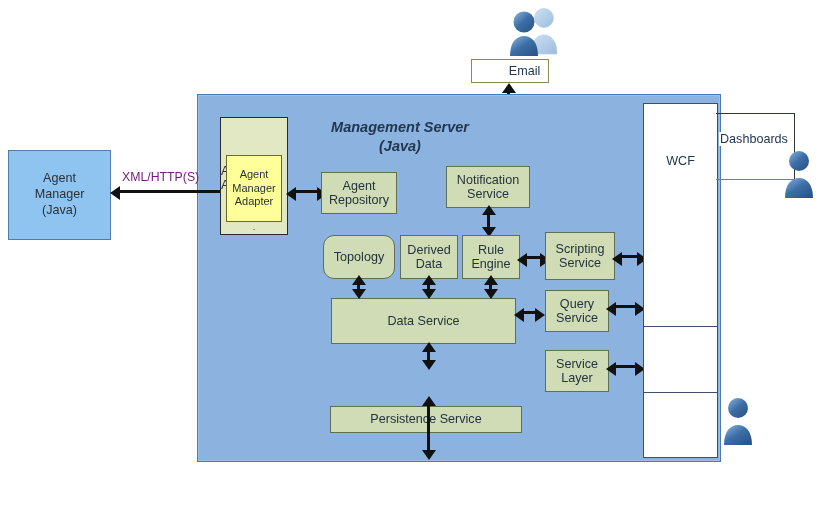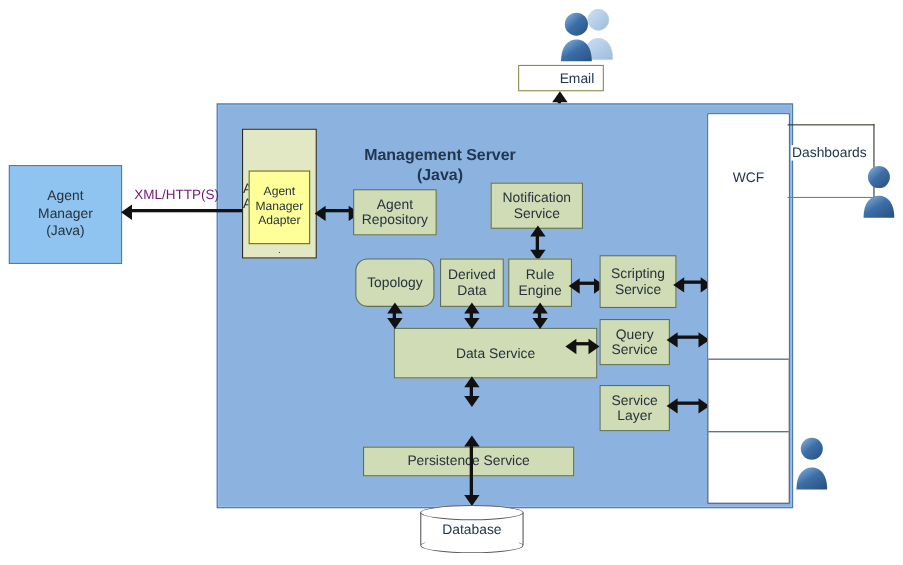--- a/index.html
+++ b/index.html
@@ -224,21 +224,21 @@
   <div class="box email-box" style="left:471px; top:59px; width:78px; height:24px;padding-left:29px;">
     <span>Email</span>
   </div>
 
   <div class="ln ln-v" style="left:507px; top:88px; height:78px;"></div>
   <div class="arrow ar-up" style="left:501.5px; top:83px;"></div>
   <div class="arrow ar-down" style="left:501.5px; top:159px;"></div>
 
   <div class="box panel-server" style="left:197px; top:94px; width:524px; height:368px;"></div>
 
-  <div class="panel-server-title" style="left:310px; top:132px; width:180px;">
+  <div class="panel-server-title" style="left:310px; top:118px; width:180px;font-style:italic;">
     <div>Management Server</div>
     <div>(Java)</div>
   </div>
 
   <div class="box agent-mgr" style="left:8px; top:150px; width:103px; height:90px; flex-direction:column;">
     <span>Agent</span>
     <span>Manager</span>
     <span>(Java)</span>
   </div>
 
@@ -309,21 +309,21 @@
   <div class="arrow ar-right" style="left:635px; top:301.5px;"></div>
 
   <div class="box svc" style="left:545px; top:350px; width:64px; height:42px; flex-direction:column;">
     <span>Service</span>
     <span>Layer</span>
   </div>
   <div class="ln ln-h" style="left:613px; top:365px; width:26px;"></div>
   <div class="arrow ar-left" style="left:606px; top:361.5px;"></div>
   <div class="arrow ar-right" style="left:635px; top:361.5px;"></div>
 
-  <div class="box svc" style="left:331px; top:298px; width:185px; height:46px;margin-left:27px;">
+  <div class="box svc" style="left:331px; top:298px; width:185px; height:46px;">
     <span>Data Service</span>
   </div>
 
   <div class="ln ln-v" style="left:357px; top:282px; height:14px;"></div>
   <div class="arrow ar-up" style="left:351.5px; top:275px;"></div>
   <div class="arrow ar-down" style="left:351.5px; top:289px;"></div>
 
   <div class="ln ln-v" style="left:427px; top:282px; height:14px;"></div>
   <div class="arrow ar-up" style="left:421.5px; top:275px;"></div>
   <div class="arrow ar-down" style="left:421.5px; top:289px;"></div>
@@ -341,26 +341,20 @@
   <div class="arrow ar-down" style="left:421.5px; top:360px;"></div>
 
   <div class="box svc" style="left:330px; top:370px; width:192px; height:27px;margin-top:36px;">
     <span>Persistence Service</span>
   </div>
 
   <div class="ln ln-v" style="left:427px; top:402px; height:54px;"></div>
   <div class="arrow ar-up" style="left:421.5px; top:396px;"></div>
   <div class="arrow ar-down" style="left:421.5px; top:450px;"></div>
 
-  <div class="cyl" style="left:382px; top:459px; width:94px; height:44px;">
-    <div class="cyl-body"></div>
-    <div class="cyl-bot"></div>
-    <div class="cyl-top"></div>
-    <div class="cyl-label">Database</div>
-  </div>
 
   <div class="white-stack" style="left:643px; top:103px; width:75px; height:355px;"></div>
 
   <div class="white-cell" style="left:644px; top:104px; width:73px; height:222px;">
     <span style="position:absolute; top:50px; left:0; right:0; text-align:center;">WCF</span>
   </div>
   <div class="white-div" style="left:644px; top:326px; width:73px;"></div>
 
   <div class="white-div" style="left:644px; top:392px; width:73px;"></div>
 

